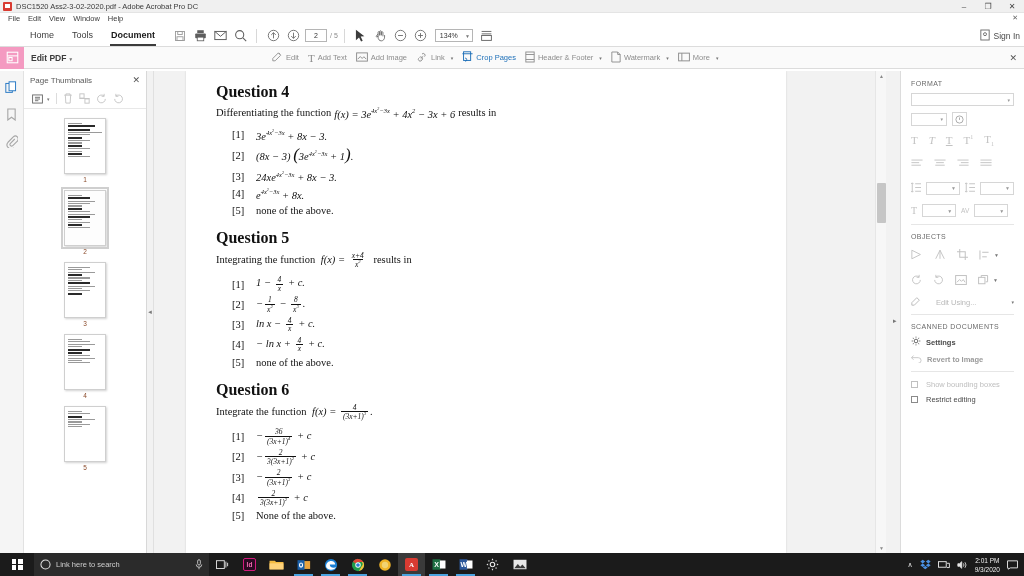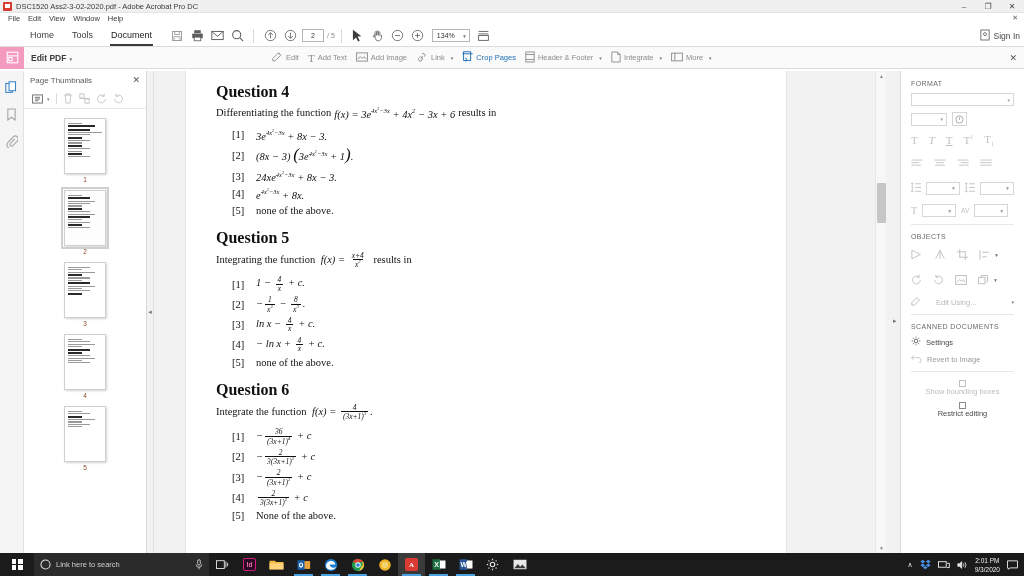--- a/index.html
+++ b/index.html
@@ -48,21 +48,21 @@
 
   
   #tabstrip {
     height: 22px; background: #fff; display: flex; align-items: center;
     border-bottom: 1px solid #dcdcdc; position: relative; padding-left: 21px;
   }
   .tab {
     font-size: 9px; color: #3c3c3c; padding: 0 9px; line-height: 21px;
     height: 22px; position: relative;
   }
-  .tab.active { font-weight: normal; color: #1a1a1a; }
+  .tab.active { font-weight: bold; color: #1a1a1a; }
   .tab.active::after {
     content: ""; position: absolute; left: 8px; right: 8px; bottom: 1px;
     height: 2px; background: #3c3c3c;
   }
   .tb-sep { width: 1px; height: 14px; background: #d8d8d8; margin: 0 6px; }
   .tb-icon {
     width: 20px; height: 20px; display: flex; align-items: center;
     justify-content: center; color: #5e5e5e;
   }
   .tb-icon svg { display: block; }
@@ -239,28 +239,28 @@
   .icon-row {
     display: flex; align-items: center; gap: 9px; margin-bottom: 7px;
     color: #c2c2c2;
   }
   .icon-row.spread { gap: 11px; }
   .tglyph { font-family: "Liberation Serif", serif; font-size: 11px; color: #c2c2c2; }
   .tglyph.u { text-decoration: underline; }
   .divider { height: 1px; background: #e6e6e6; margin: 6px 0 8px 0; }
   .panel-link {
     display: flex; align-items: center; gap: 5px; font-size: 7.5px;
-    color: #9a9a9a; margin-bottom: 6px;
+    color: #9a9a9a; margin-bottom: 6px; font-weight: bold;
   }
   .panel-link.enabled { color: #4a4a4a; }
   .chk { width: 7px; height: 7px; border: 1px solid #c0c0c0; background: #fff; flex: none; }
   .chk.dark { border-color: #8a8a8a; }
   .chkrow {
-    display: flex; align-items: center; gap: 0; font-size: 7.5px;
-    color: #bdbdbd; margin-bottom: 6px; flex-direction: column;
+    display: flex; align-items: center; gap: 8px; font-size: 7.5px;
+    color: #bdbdbd; margin-bottom: 6px;
   }
   .chkrow.dark { color: #4a4a4a; }
   .editusing {
     display: flex; align-items: center; gap: 5px; font-size: 7.5px;
     color: #b8b8b8; justify-content: space-between; margin-top: 2px;
   }
 
   
   #taskbar {
     position: absolute; left: 0; right: 0; bottom: 0; height: 23px;
@@ -492,21 +492,21 @@
       <span class="caret">▾</span>
     </div>
 
     <div class="edit-tool">
       <span>
         <svg width="10" height="12" viewBox="0 0 12 14" fill="none" stroke="#8c8c8c" stroke-width="1.1">
           <path d="M1 1h7l3 3v9H1z"></path>
             <path d="M8 1v3h3"></path>
         </svg>
       </span>
-      <span>Integrate</span>
+      <span>Watermark</span>
       <span class="caret">▾</span>
     </div>
 
     <div class="edit-tool">
       <span>
         <svg width="12" height="10" viewBox="0 0 14 11" fill="none" stroke="#8c8c8c" stroke-width="1.1">
           <rect x="0.7" y="1" width="12.6" height="9"></rect>
             <path d="M4.5 1v9"></path>
         </svg>
       </span>

